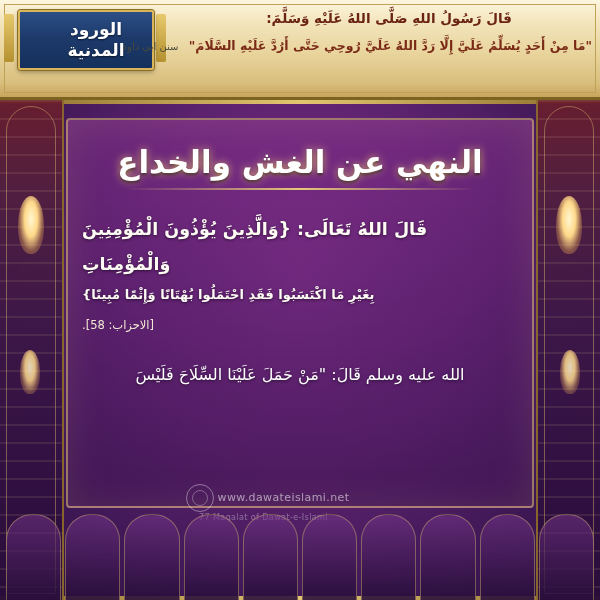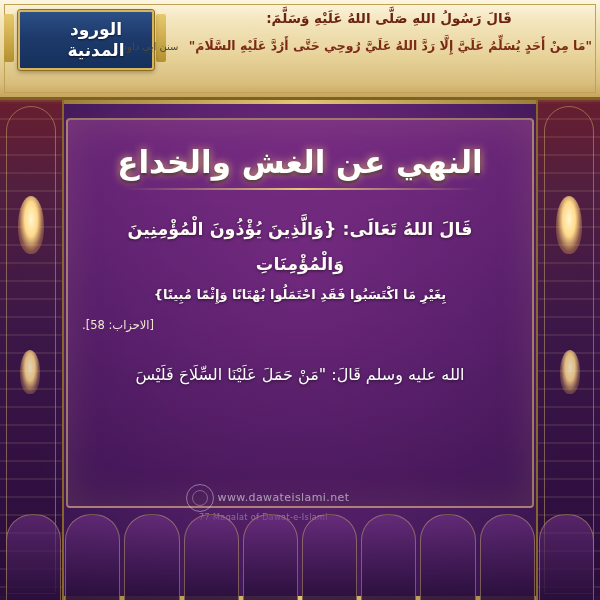--- a/index.html
+++ b/index.html
@@ -213,21 +213,21 @@
     left: 6%;
     right: 6%;
     bottom: 0;
     height: 2px;
     background: linear-gradient(90deg, rgba(230,200,120,0), #e6c878, rgba(230,200,120,0));
   }
 
   
   .quran {
     margin-top: 22px;
-    text-align: center;
+    text-align: left;
     font-size: 17.5px;
     font-weight: bold;
     line-height: 2.0;
     color: #fdfbf4;
     text-shadow: 0 1px 3px rgba(0,0,0,.55);
   }
   .quran .l2 { font-size: 13px; }
   .ref {
     margin-top: 10px;
     text-align: left;

